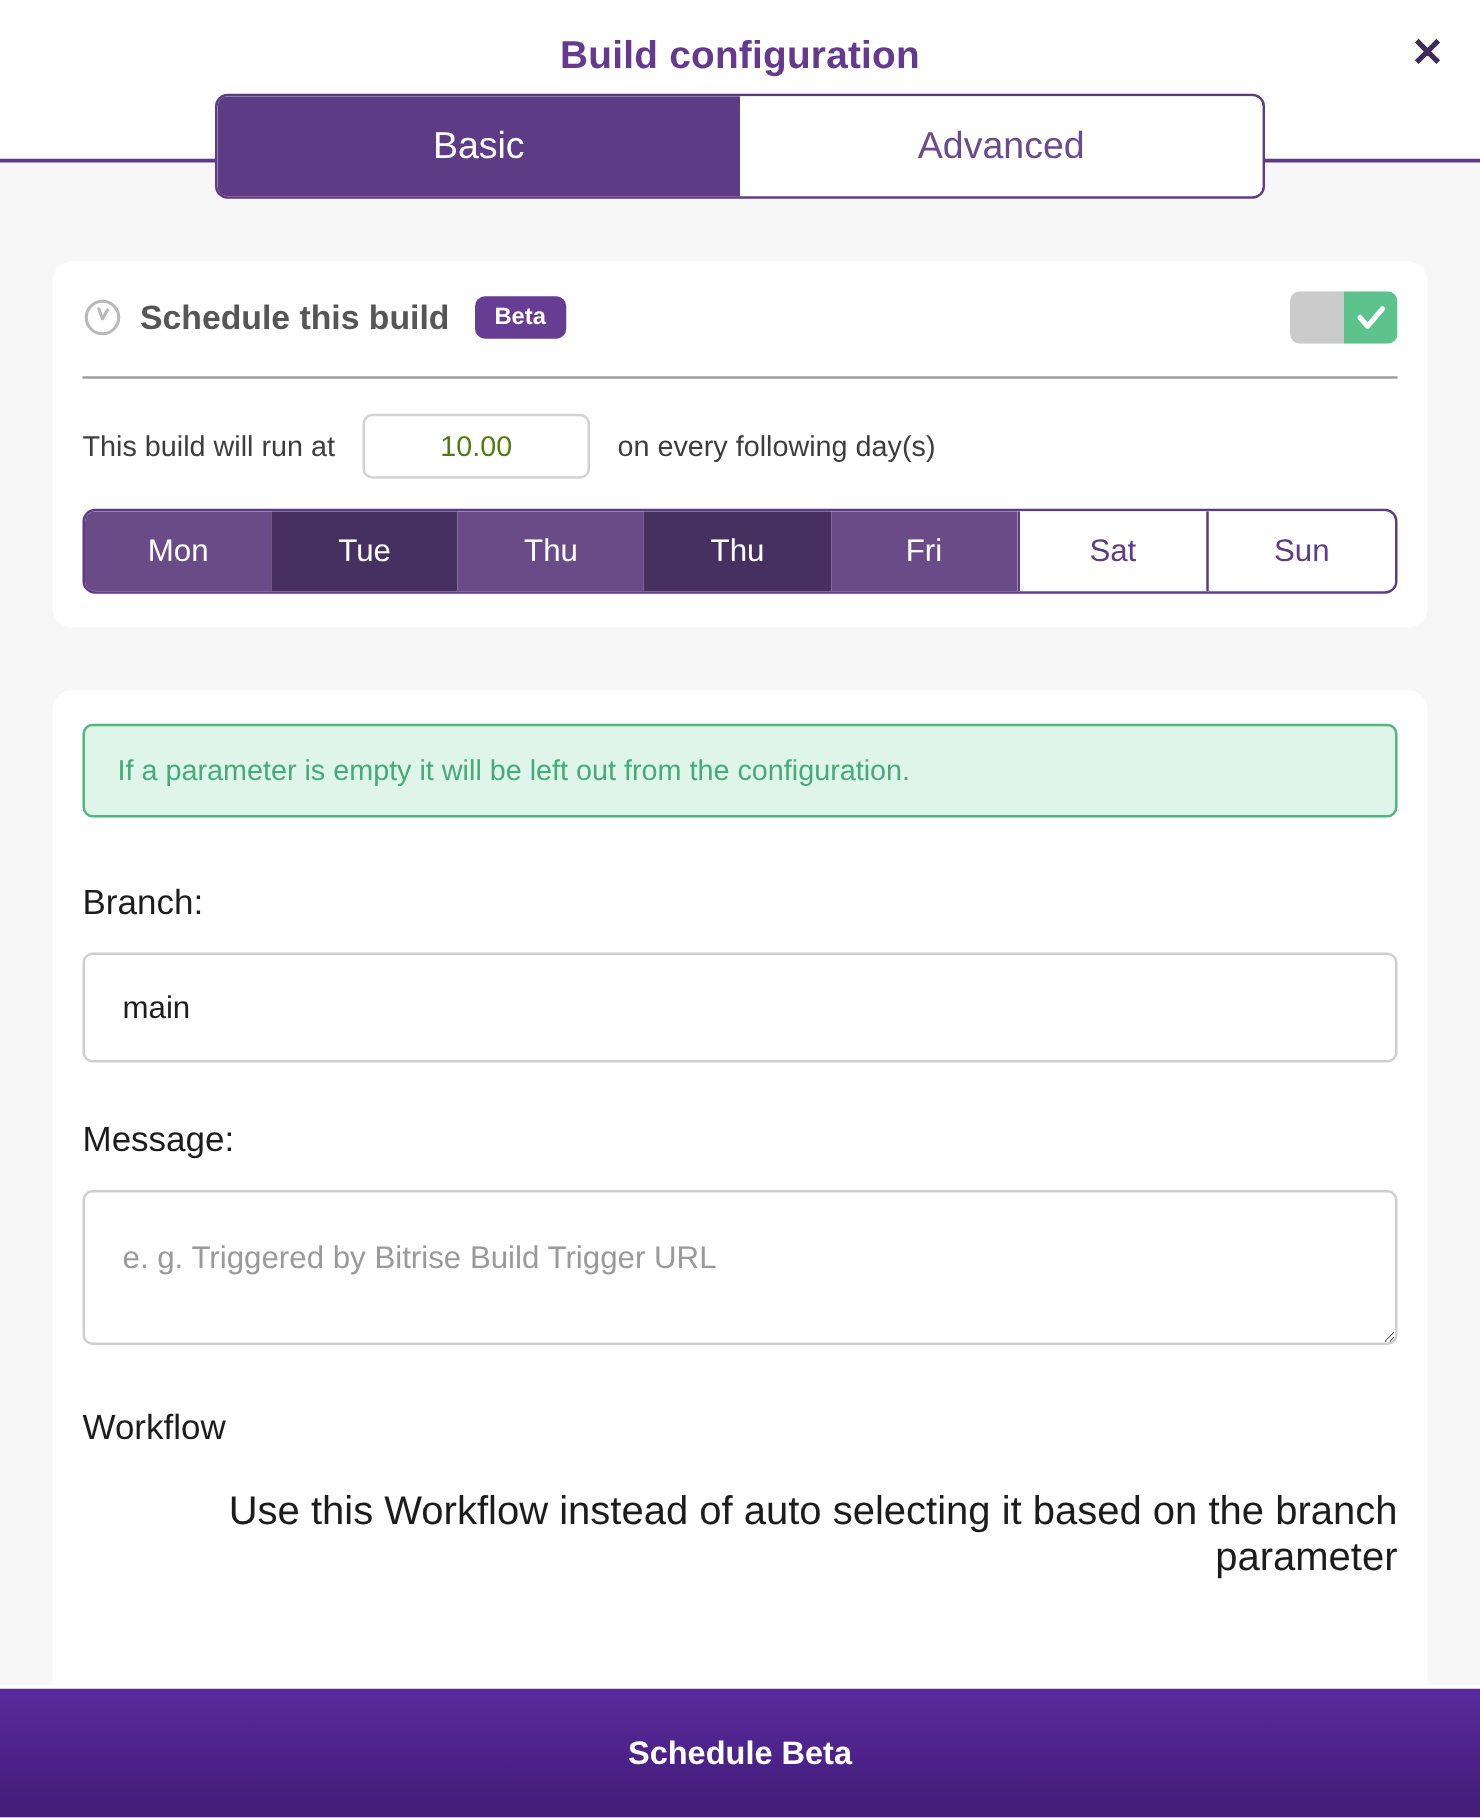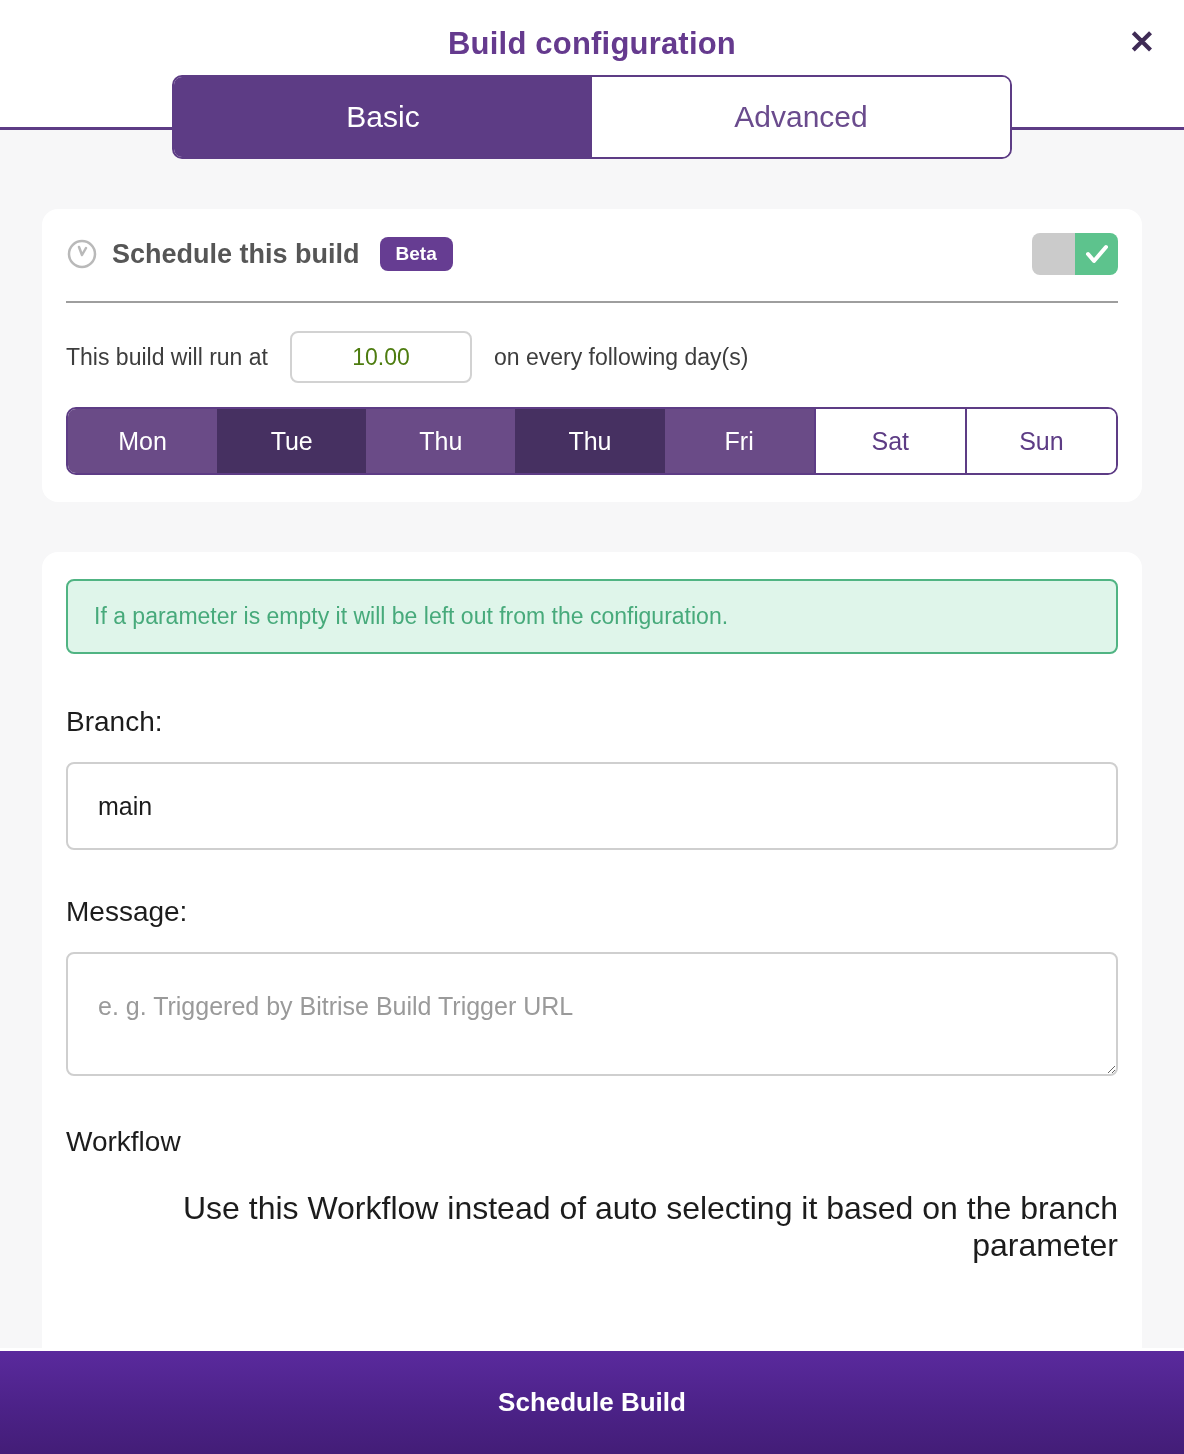--- a/index.html
+++ b/index.html
@@ -301,13 +301,13 @@
     <div class="field-label lbl-message">Message:</div>
     <textarea class="msg-textarea" placeholder="e. g. Triggered by Bitrise Build Trigger URL" style=""></textarea>
 
     <div class="field-label lbl-workflow">Workflow</div>
     <div class="workflow-help">Use this Workflow instead of auto selecting it based on the branch parameter</div>
 
   </div>
 
 </div>
 
-<button class="footer-btn">Schedule Build</button>
+<button class="footer-btn">Schedule Beta</button>
 
 </body></html>

